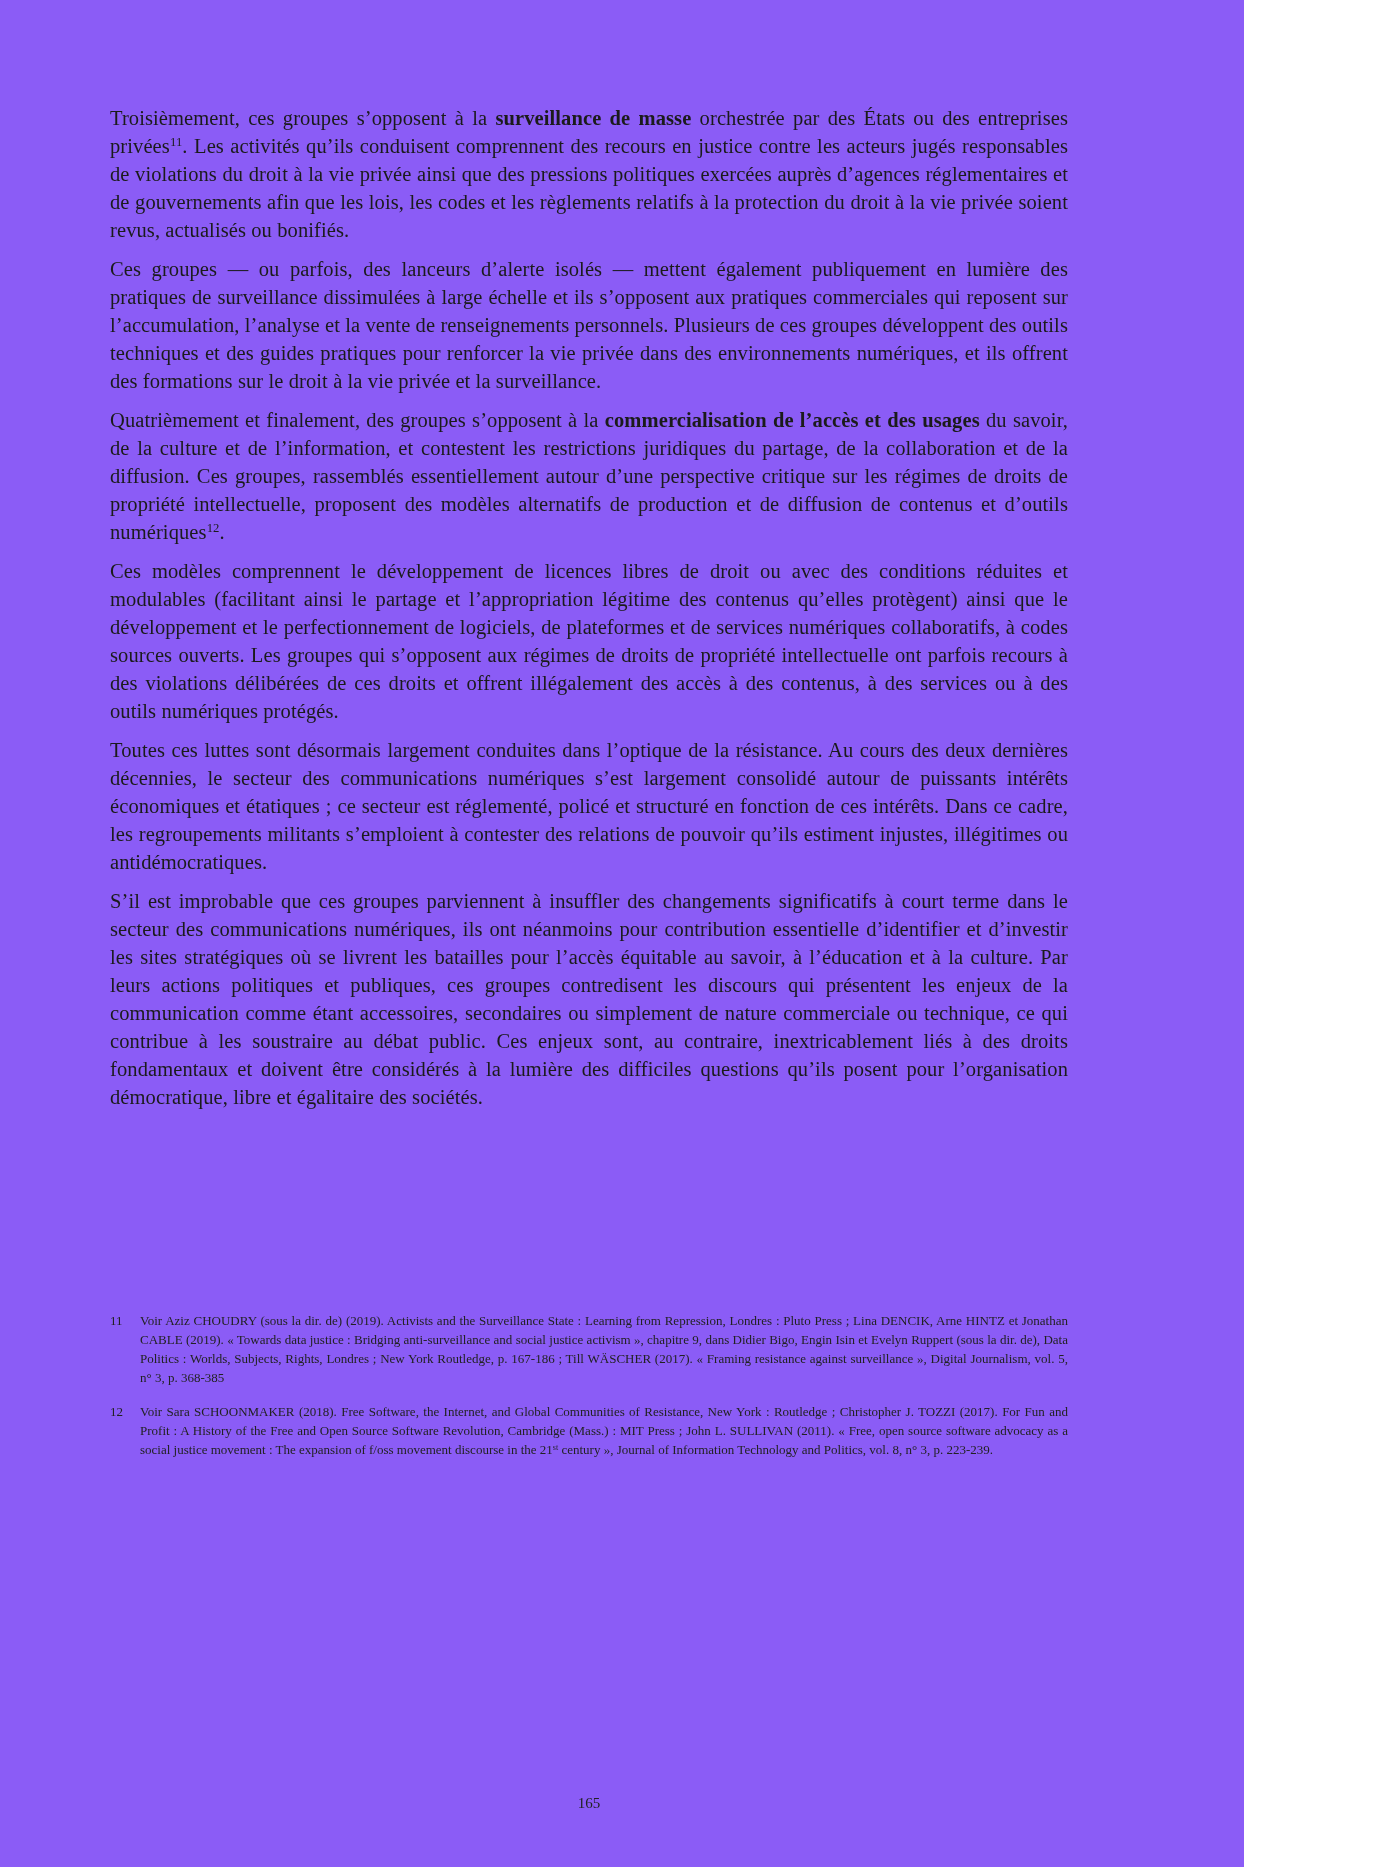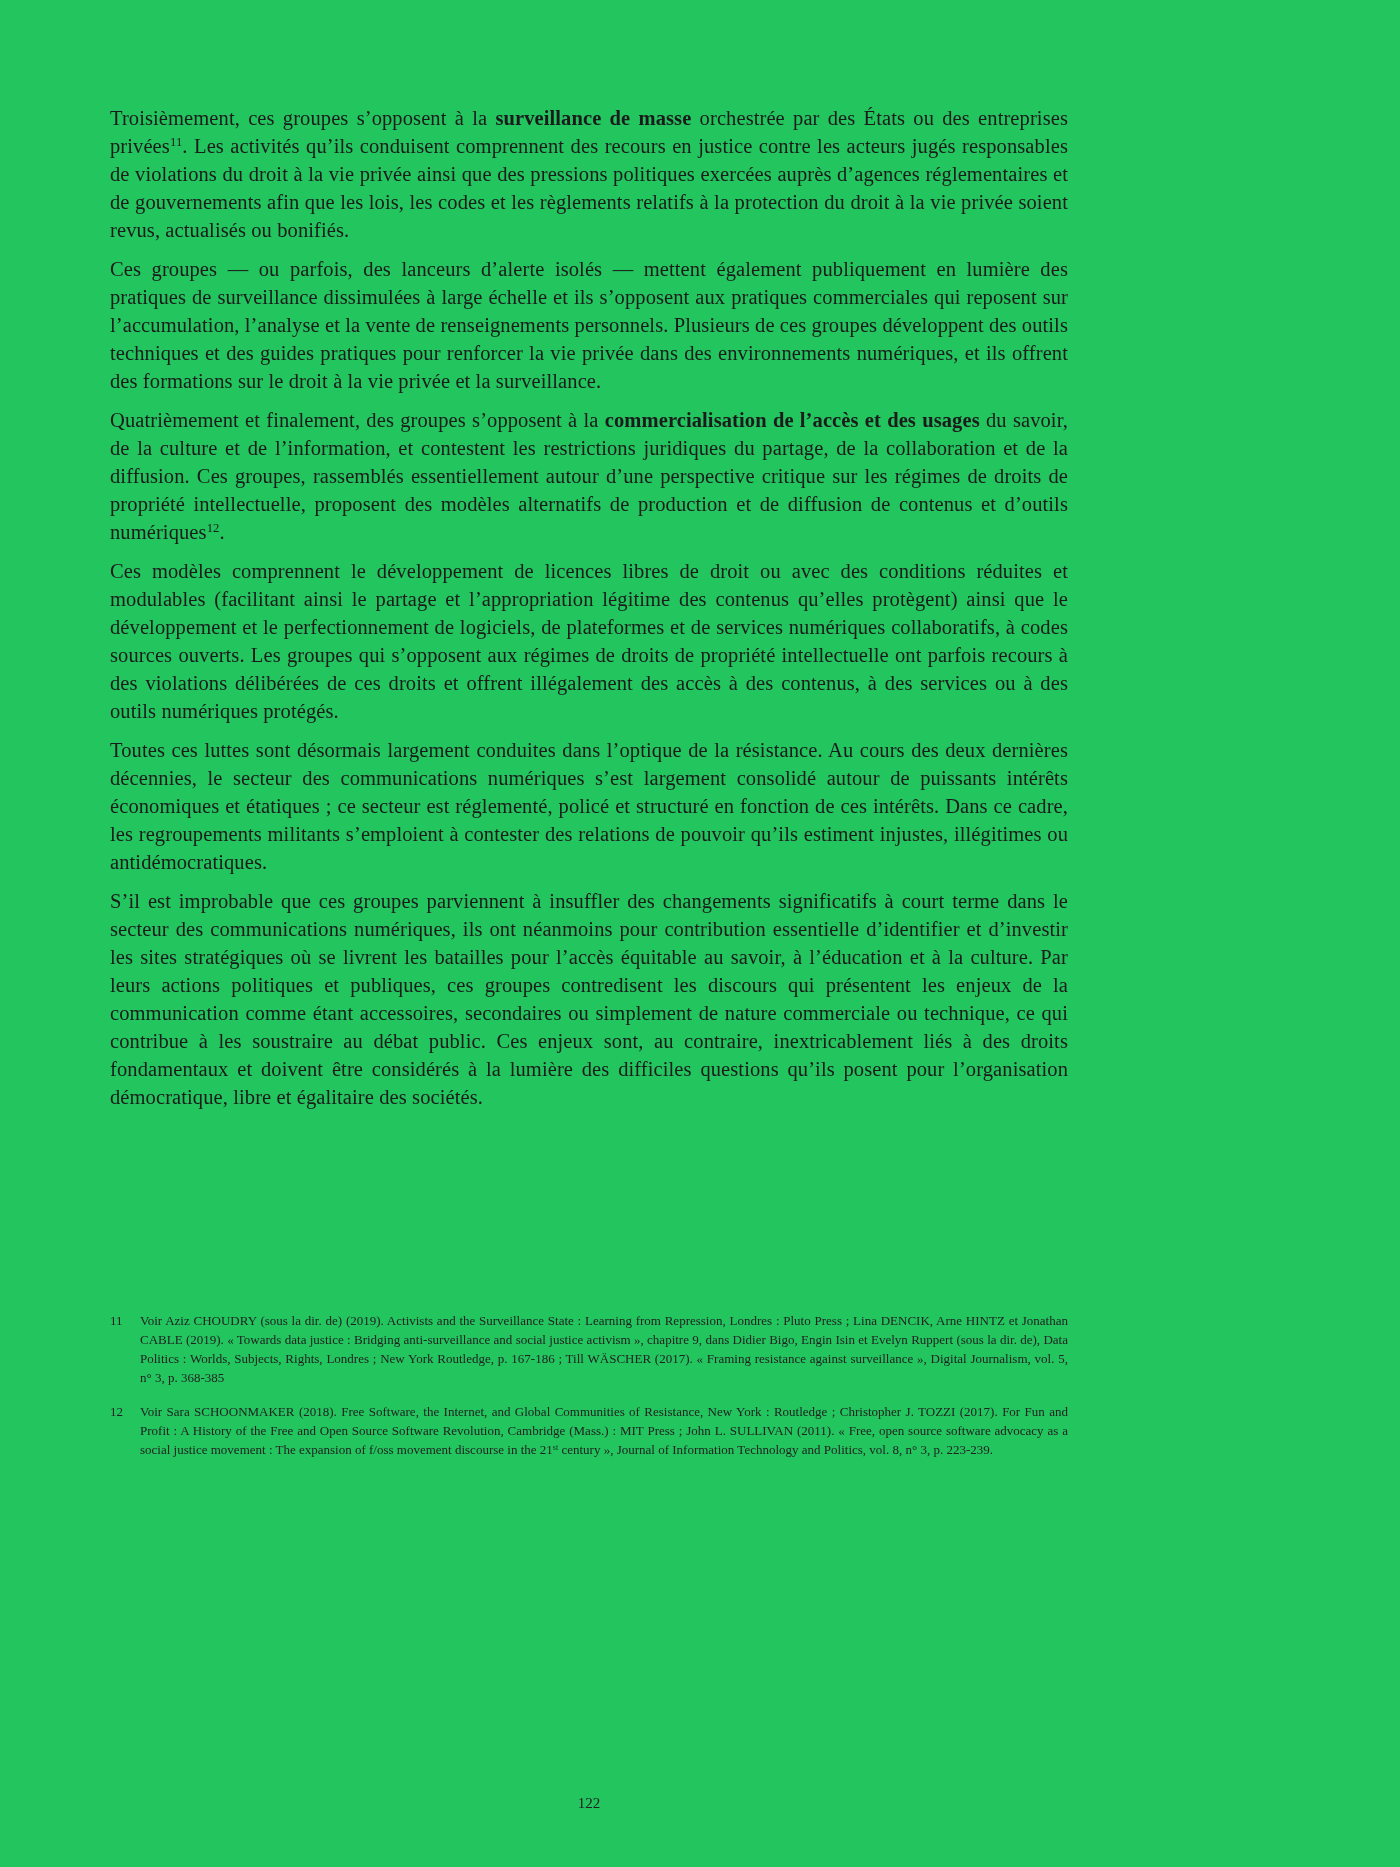--- a/index.html
+++ b/index.html
@@ -2,23 +2,23 @@
 <html lang="fr"><head>
 <meta charset="utf-8">
 <style>
   html, body {
     margin: 0;
     padding: 0;
     background: #ffffff;
   }
   .page {
     position: relative;
-    width: 1400px;
+    width: 1244px;
     height: 1867px;
-    background: #22c55e;
+    background: #8b5cf6;
     font-family: "Liberation Serif", "DejaVu Serif", serif;
     color: #1b1b1b;
     overflow: hidden;
   }
   .body-text {
     position: absolute;
     left: 110px;
     top: 104px;
     width: 958px;
   }
@@ -76,14 +76,14 @@
       <p class="para"><span>Ces groupes — ou parfois, des lanceurs d’alerte isolés — mettent également publiquement en lumière des pratiques de surveillance dissimulées à large échelle et ils s’opposent aux pratiques commerciales qui reposent sur l’accumulation, l’analyse et la vente de renseignements personnels. Plusieurs de ces groupes développent des outils techniques et des guides pratiques pour renforcer la vie privée dans des environnements numériques, et ils offrent des formations sur le droit à la vie privée et la surveillance.</span></p>
       <p class="para"><span>Quatrièmement et finalement, des groupes s’opposent à la </span><span class="bold">commercialisation de l’accès et des usages</span><span> du savoir, de la culture et de l’information, et contestent les restrictions juridiques du partage, de la collaboration et de la diffusion. Ces groupes, rassemblés essentiellement autour d’une perspective critique sur les régimes de droits de propriété intellectuelle, proposent des modèles alternatifs de production et de diffusion de contenus et d’outils numériques</span><span class="sup">12</span><span>.</span></p>
       <p class="para"><span>Ces modèles comprennent le développement de licences libres de droit ou avec des conditions réduites et modulables (facilitant ainsi le partage et l’appropriation légitime des contenus qu’elles protègent) ainsi que le développement et le perfectionnement de logiciels, de plateformes et de services numériques collaboratifs, à codes sources ouverts. Les groupes qui s’opposent aux régimes de droits de propriété intellectuelle ont parfois recours à des violations délibérées de ces droits et offrent illégalement des accès à des contenus, à des services ou à des outils numériques protégés.</span></p>
       <p class="para"><span>Toutes ces luttes sont désormais largement conduites dans l’optique de la résistance. Au cours des deux dernières décennies, le secteur des communications numériques s’est largement consolidé autour de puissants intérêts économiques et étatiques ; ce secteur est réglementé, policé et structuré en fonction de ces intérêts. Dans ce cadre, les regroupements militants s’emploient à contester des relations de pouvoir qu’ils estiment injustes, illégitimes ou antidémocratiques.</span></p>
       <p class="para"><span>S’il est improbable que ces groupes parviennent à insuffler des changements significatifs à court terme dans le secteur des communications numériques, ils ont néanmoins pour contribution essentielle d’identifier et d’investir les sites stratégiques où se livrent les batailles pour l’accès équitable au savoir, à l’éducation et à la culture. Par leurs actions politiques et publiques, ces groupes contredisent les discours qui présentent les enjeux de la communication comme étant accessoires, secondaires ou simplement de nature commerciale ou technique, ce qui contribue à les soustraire au débat public. Ces enjeux sont, au contraire, inextricablement liés à des droits fondamentaux et doivent être considérés à la lumière des difficiles questions qu’ils posent pour l’organisation démocratique, libre et égalitaire des sociétés.</span></p>
     </div>
   <div class="footnotes">
       <div class="footnote"><span class="fn-num">11</span><span><span>Voir Aziz CHOUDRY (sous la dir. de) (2019). </span><span class="italic">Activists and the Surveillance State : Learning from Repression</span><span>, Londres : Pluto Press ; Lina DENCIK, Arne HINTZ et Jonathan CABLE (2019). « Towards data justice : Bridging anti-surveillance and social justice activism », chapitre 9, dans Didier Bigo, Engin Isin et Evelyn Ruppert (sous la dir. de), </span><span class="italic">Data Politics : Worlds, Subjects, Rights</span><span>, Londres ; New York Routledge, p. 167-186 ; Till WÄSCHER (2017). « Framing resistance against surveillance », </span><span class="italic">Digital Journalism</span><span>, vol. 5, n° 3, p. 368-385</span></span></div>
       <div class="footnote"><span class="fn-num">12</span><span><span>Voir Sara SCHOONMAKER (2018). </span><span class="italic">Free Software, the Internet, and Global Communities of Resistance</span><span>, New York : Routledge ; Christopher J. TOZZI (2017). </span><span class="italic">For Fun and Profit : A History of the Free and Open Source Software Revolution</span><span>, Cambridge (Mass.) : MIT Press ; John L. SULLIVAN (2011). « Free, open source software advocacy as a social justice movement : The expansion of f/oss movement discourse in the 21</span><span class="sup">st</span><span> century », </span><span class="italic">Journal of Information Technology and Politics</span><span>, vol. 8, n° 3, p. 223-239.</span></span></div>
     </div>
-  <div class="page-number">122</div>
+  <div class="page-number">165</div>
 </div>
 
 </body></html>

